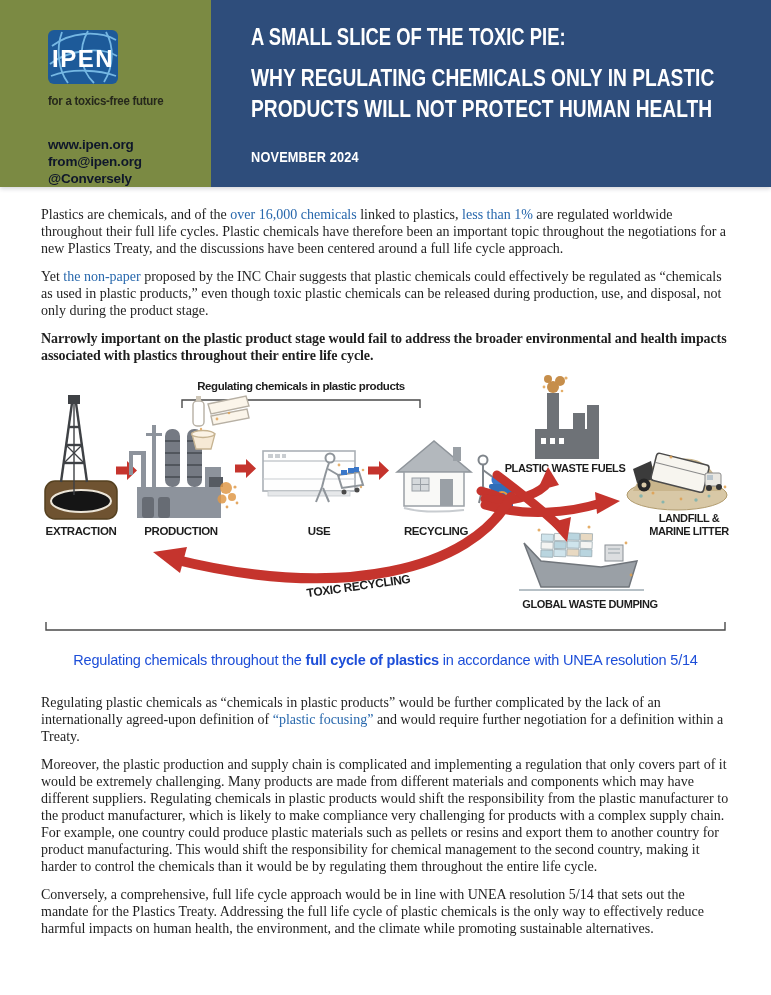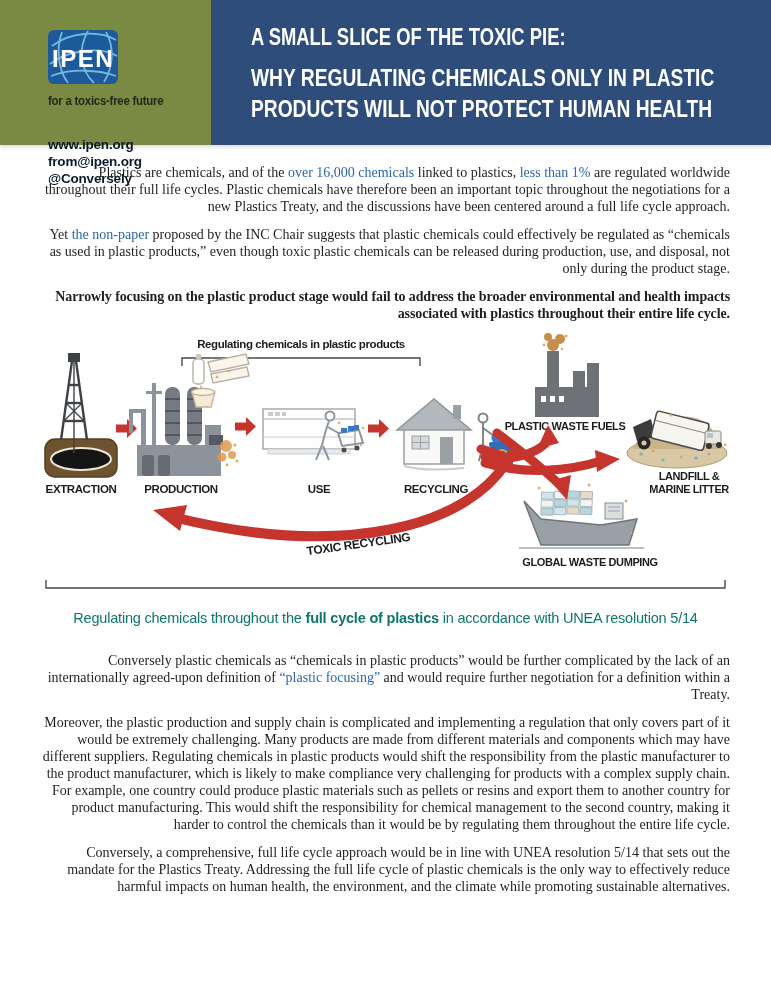--- a/index.html
+++ b/index.html
@@ -1,44 +1,44 @@
 <!DOCTYPE html>
 <html><head>
 <meta charset="utf-8">
 <style>
   html,body{margin:0;padding:0;background:#9a9a9a;}
   .page{width:771px;height:995px;background:#ffffff;margin:0 auto;position:relative;overflow:hidden;
         font-family:"Liberation Serif",serif;color:#1f1f1f;}
   
-  .header{display:flex;height:145px;box-shadow:0 2px 4px rgba(40,40,60,.18);}
+  .header{display:flex;height:187px;box-shadow:0 2px 4px rgba(40,40,60,.18);}
   .sidebar{width:211px;background:#7b8a43;box-sizing:border-box;padding:30px 0 0 48px;flex:none;}
   .logo-box{width:70px;height:54px;}
   .tagline{font-family:"Liberation Sans",sans-serif;font-weight:700;font-size:12.5px;color:#26281c;
            margin-top:6px;letter-spacing:-0.3px;transform:scaleX(.92);transform-origin:0 0;white-space:nowrap;}
   .contacts{margin-top:28px;font-family:"Liberation Sans",sans-serif;font-weight:700;font-size:13.5px;
             color:#0f172a;line-height:17px;letter-spacing:-0.2px;}
   .masthead{flex:1;background:#2e4d7b;color:#ffffff;box-sizing:border-box;padding:24px 24px 0 40px;
             font-family:"Liberation Sans",sans-serif;}
   .kicker{font-size:23px;font-weight:700;white-space:nowrap;transform:scaleX(.8);transform-origin:0 0;
           letter-spacing:0;}
   .doc-title{font-size:24px;font-weight:700;line-height:31px;width:615px;transform:scaleX(.8);
              transform-origin:0 0;margin-top:11px;}
   .doc-date{font-size:15px;font-weight:700;white-space:nowrap;transform:scaleX(.85);transform-origin:0 0;
             margin-top:24px;letter-spacing:.2px;}
   
   .content{padding:19px 41px 0 41px;}
-  .content p{margin:0 0 11px 0;font-size:14px;line-height:17px;text-align:right;}
+  .content p{margin:0 0 11px 0;font-size:14px;line-height:17px;}
   .content p.lead-bold{font-weight:700;letter-spacing:-0.1px;}
   .seg-link{color:#2767ac;}
   .seg-bold{font-weight:700;}
   
   .diagram-wrap{margin:6px 0 0 0;text-decoration:underline;}
   .dlbl{font-family:"Liberation Sans",sans-serif;font-weight:700;fill:#1d1d1d;letter-spacing:-0.4px;}
   .caption{font-family:"Liberation Sans",sans-serif;font-size:14.5px;letter-spacing:-0.2px;
-           text-align:center;color:#0f766e;margin:8px 0 26px 0;}
+           text-align:center;color:#1d4ed8;margin:8px 0 26px 0;}
   .caption .seg-bold{font-weight:700;}
   .caption .seg-normal{font-weight:400;}
 </style>
 </head>
 <body>
 
 <div class="page">
 
   <div class="header">
     <div class="sidebar">
@@ -64,21 +64,21 @@
     <div class="masthead">
       <div class="kicker">A SMALL SLICE OF THE TOXIC PIE:</div>
       <div class="doc-title">WHY REGULATING CHEMICALS ONLY IN PLASTIC PRODUCTS WILL NOT PROTECT HUMAN HEALTH</div>
       <div class="doc-date">NOVEMBER 2024</div>
     </div>
   </div>
 
   <div class="content">
     <p><span class="seg-normal">Plastics are chemicals, and of the </span><span class="seg-link">over 16,000 chemicals</span><span class="seg-normal"> linked to plastics, </span><span class="seg-link">less than 1%</span><span class="seg-normal"> are regulated worldwide throughout their full life cycles. Plastic chemicals have therefore been an important topic throughout the negotiations for a new Plastics Treaty, and the discussions have been centered around a full life cycle approach.</span></p>
     <p><span class="seg-normal">Yet </span><span class="seg-link">the non-paper</span><span class="seg-normal"> proposed by the INC Chair suggests that plastic chemicals could effectively be regulated as “chemicals as used in plastic products,” even though toxic plastic chemicals can be released during production, use, and disposal, not only during the product stage.</span></p>
-    <p class="lead-bold">Narrowly focusing on the plastic product stage would fail to address the broader environmental and health impacts associated with plastics throughout their entire life cycle.</p>
+    <p class="lead-bold">Narrowly important on the plastic product stage would fail to address the broader environmental and health impacts associated with plastics throughout their entire life cycle.</p>
 
     <div class="diagram-wrap">
       <svg width="690" height="265" viewBox="0 0 690 265">
 
         <text class="dlbl" x="260" y="15" text-anchor="middle" font-size="11.5">Regulating chemicals in plastic products</text>
         <path d="M141,33 V25 H379 V33" stroke="#4a4a4a" stroke-width="1.4" fill="none"></path>
 
         <g>
           <rect x="4" y="106" width="72" height="38" rx="10" fill="#6f5331" stroke="#54401f" stroke-width="1.5"></rect>
           <ellipse cx="40" cy="126" rx="30" ry="11" fill="#151515" stroke="#ece5d8" stroke-width="2"></ellipse>
@@ -308,17 +308,17 @@
           <polygon points="554,117 556,139 579,126"></polygon>
           <polygon points="146,172 139,198 112,177"></polygon>
         </g>
         <text class="dlbl" x="318" y="215" text-anchor="middle" font-size="12" transform="rotate(-8 318 215)">TOXIC RECYCLING</text>
 
         <path d="M5,247 V255 H684 V247" stroke="#4a4a4a" stroke-width="1.4" fill="none"></path>
       </svg>
     </div>
     <div class="caption"><span class="seg-normal">Regulating chemicals throughout the </span><span class="seg-bold">full cycle of plastics</span><span class="seg-normal"> in accordance with UNEA resolution 5/14</span></div>
 
-    <p><span class="seg-normal">Conversely plastic chemicals as “chemicals in plastic products” would be further complicated by the lack of an internationally agreed-upon definition of </span><span class="seg-link">“plastic focusing”</span><span class="seg-normal"> and would require further negotiation for a definition within a Treaty.</span></p>
+    <p><span class="seg-normal">Regulating plastic chemicals as “chemicals in plastic products” would be further complicated by the lack of an internationally agreed-upon definition of </span><span class="seg-link">“plastic focusing”</span><span class="seg-normal"> and would require further negotiation for a definition within a Treaty.</span></p>
     <p>Moreover, the plastic production and supply chain is complicated and implementing a regulation that only covers part of it would be extremely challenging. Many products are made from different materials and components which may have different suppliers. Regulating chemicals in plastic products would shift the responsibility from the plastic manufacturer to the product manufacturer, which is likely to make compliance very challenging for products with a complex supply chain. For example, one country could produce plastic materials such as pellets or resins and export them to another country for product manufacturing. This would shift the responsibility for chemical management to the second country, making it harder to control the chemicals than it would be by regulating them throughout the entire life cycle.</p>
     <p>Conversely, a comprehensive, full life cycle approach would be in line with UNEA resolution 5/14 that sets out the mandate for the Plastics Treaty. Addressing the full life cycle of plastic chemicals is the only way to effectively reduce harmful impacts on human health, the environment, and the climate while promoting sustainable alternatives.</p>
   </div>
 </div>
 
 </body></html>

